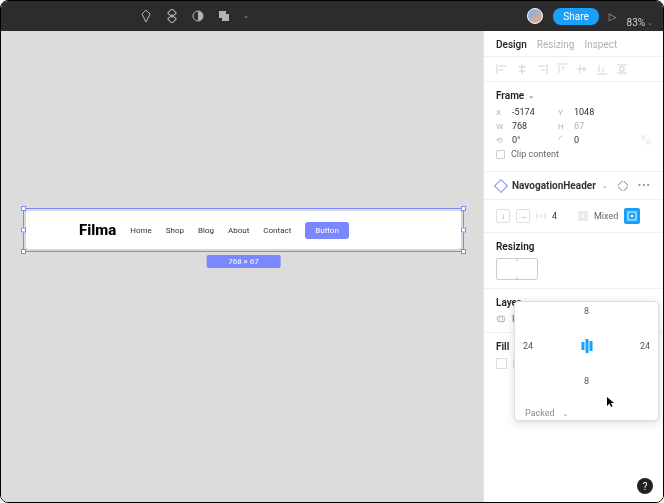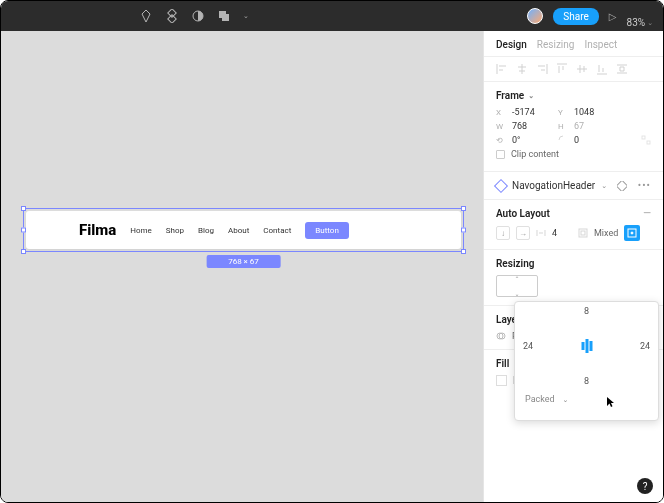--- a/index.html
+++ b/index.html
@@ -46,39 +46,39 @@
   .chev { font-size:7px; color:#888; }
   .row { display:flex; align-items:center; gap:6px; margin:4px 0; font-size:9px; color:#666; }
   .row .lbl { width:10px; color:#b0b0b0; font-size:8px; }
   .row .val { color:#333; width:40px; }
   .row .val2 { color:#b0b0b0; width:30px; }
   .corner-ic { width:10px;height:10px;opacity:.4; }
   .checkbox { width:9px; height:9px; border:1px solid #ccc; border-radius:1px; display:inline-block; }
 
   .comp-row { display:flex; align-items:center; padding:8px 12px; border-bottom:1px solid #eee; gap:6px; }
   .diamond { width:10px;height:10px; transform:rotate(45deg); border:1px solid #7b87ff; background:#fff; }
-  .comp-name { font-size:10px; font-weight:400; }
+  .comp-name { font-size:10px; font-weight:700; }
   .dots { margin-left:auto; color:#999; letter-spacing:1px; font-size:10px; }
 
   .al-row { display:flex; align-items:center; gap:6px; }
   .al-dir { width:14px; height:14px; border:1px solid #e0e0e0; border-radius:2px; display:flex; align-items:center; justify-content:center; font-size:8px; color:#999; }
   .al-gap { width:20px; font-size:9px; }
   .al-mixed { font-size:9px; color:#666; }
   .al-btn { width:16px; height:16px; background:#18a0fb; border-radius:2px; display:flex; align-items:center; justify-content:center; }
   .al-btn svg { stroke:#fff; }
 
   
   .popover { position:absolute; right:4px; top:270px; width:145px; height:120px; background:#fff; border:1px solid #ddd; border-radius:4px; box-shadow:0 2px 8px rgba(0,0,0,.15); z-index:10; }
   .pop-grid { position:relative; width:100%; height:88px; }
   .pad-n { position:absolute; font-size:9px; color:#555; }
   .pt{top:4px;left:50%;transform:translateX(-50%);} .pb{bottom:4px;left:50%;transform:translateX(-50%);} .pl{top:50%;left:8px;transform:translateY(-50%);} .pr{top:50%;right:8px;transform:translateY(-50%);}
   .pad-center { position:absolute; top:50%; left:50%; transform:translate(-50%,-50%); display:flex; gap:1px; }
   .bar { width:3px; background:#18a0fb; }
   .b1{height:8px;align-self:center}.b2{height:14px}.b3{height:10px;align-self:center}
-  .pop-foot { padding:4px 10px; font-size:9px; color:#888; display:flex; align-items:flex-end; gap:8px; }
+  .pop-foot { padding:4px 10px; font-size:9px; color:#888; display:flex; align-items:flex-end; gap:8px;margin-top:14px; }
   .cursor { position:absolute; bottom:12px; right:42px; width:10px; height:12px; }
 
   .resizing-box { width:42px; height:22px; border:1px solid #ccc; border-radius:2px; position:relative; display:flex; align-items:center; justify-content:center; margin-top:4px; }
   .rb-chev { position:absolute; font-size:6px; color:#999; }
 
   .layer-row { display:flex; align-items:center; gap:6px; font-size:9px; color:#666; }
   .pct { margin-left:auto; font-size:9px; }
   .eye { width:10px;height:10px; opacity:.6; }
 
   .swatch { width:11px; height:11px; border:1px solid #ddd; background:#fff; }
@@ -223,24 +223,20 @@
         <span class="diamond"></span>
         <span class="comp-name">NavogationHeader</span>
         <span class="chev">⌄</span>
         <svg width="10" height="10" style="margin-left:auto">
             <rect x="1" y="1" width="8" height="8" transform="rotate(45 5 5)" fill="none" stroke="#999"></rect>
           </svg>
         <span class="dots">•••</span>
       </div>
 
       <div class="section">
-        <div class="sec-title">
-            <span>Auto Layout</span>
-            <span style="margin-left:auto;color:#bbb">—</span>
-          </div>
         <div class="al-row">
           <span class="al-dir">↓</span>
           <span class="al-dir">→</span>
           <svg width="10" height="10" style="opacity:.4">
               <path d="M1 2v6M9 2v6M3 5h4" stroke="#999"></path>
             </svg>
           <span class="al-gap">4</span>
           <svg width="10" height="10" style="opacity:.4">
               <rect x="1" y="1" width="8" height="8" stroke="#999" fill="none"></rect>
               <rect x="3" y="3" width="4" height="4" stroke="#999" fill="none"></rect>

